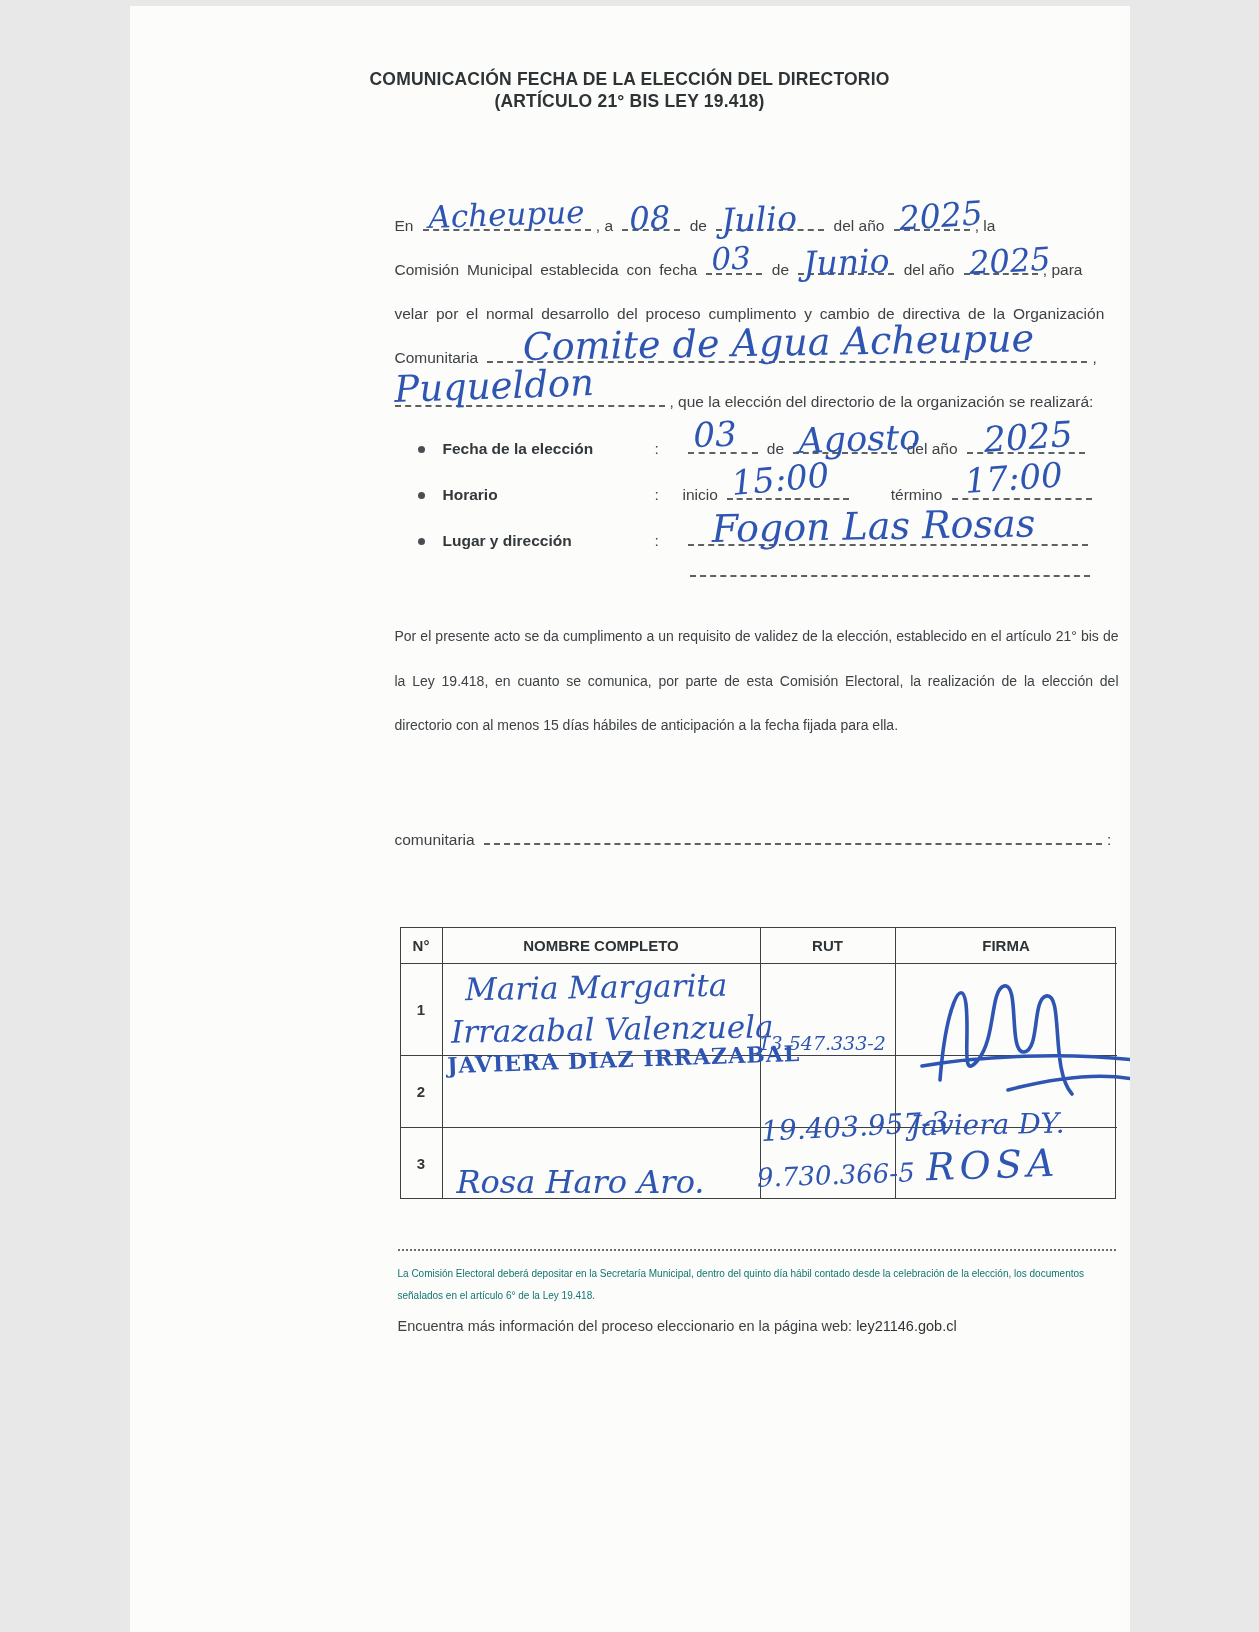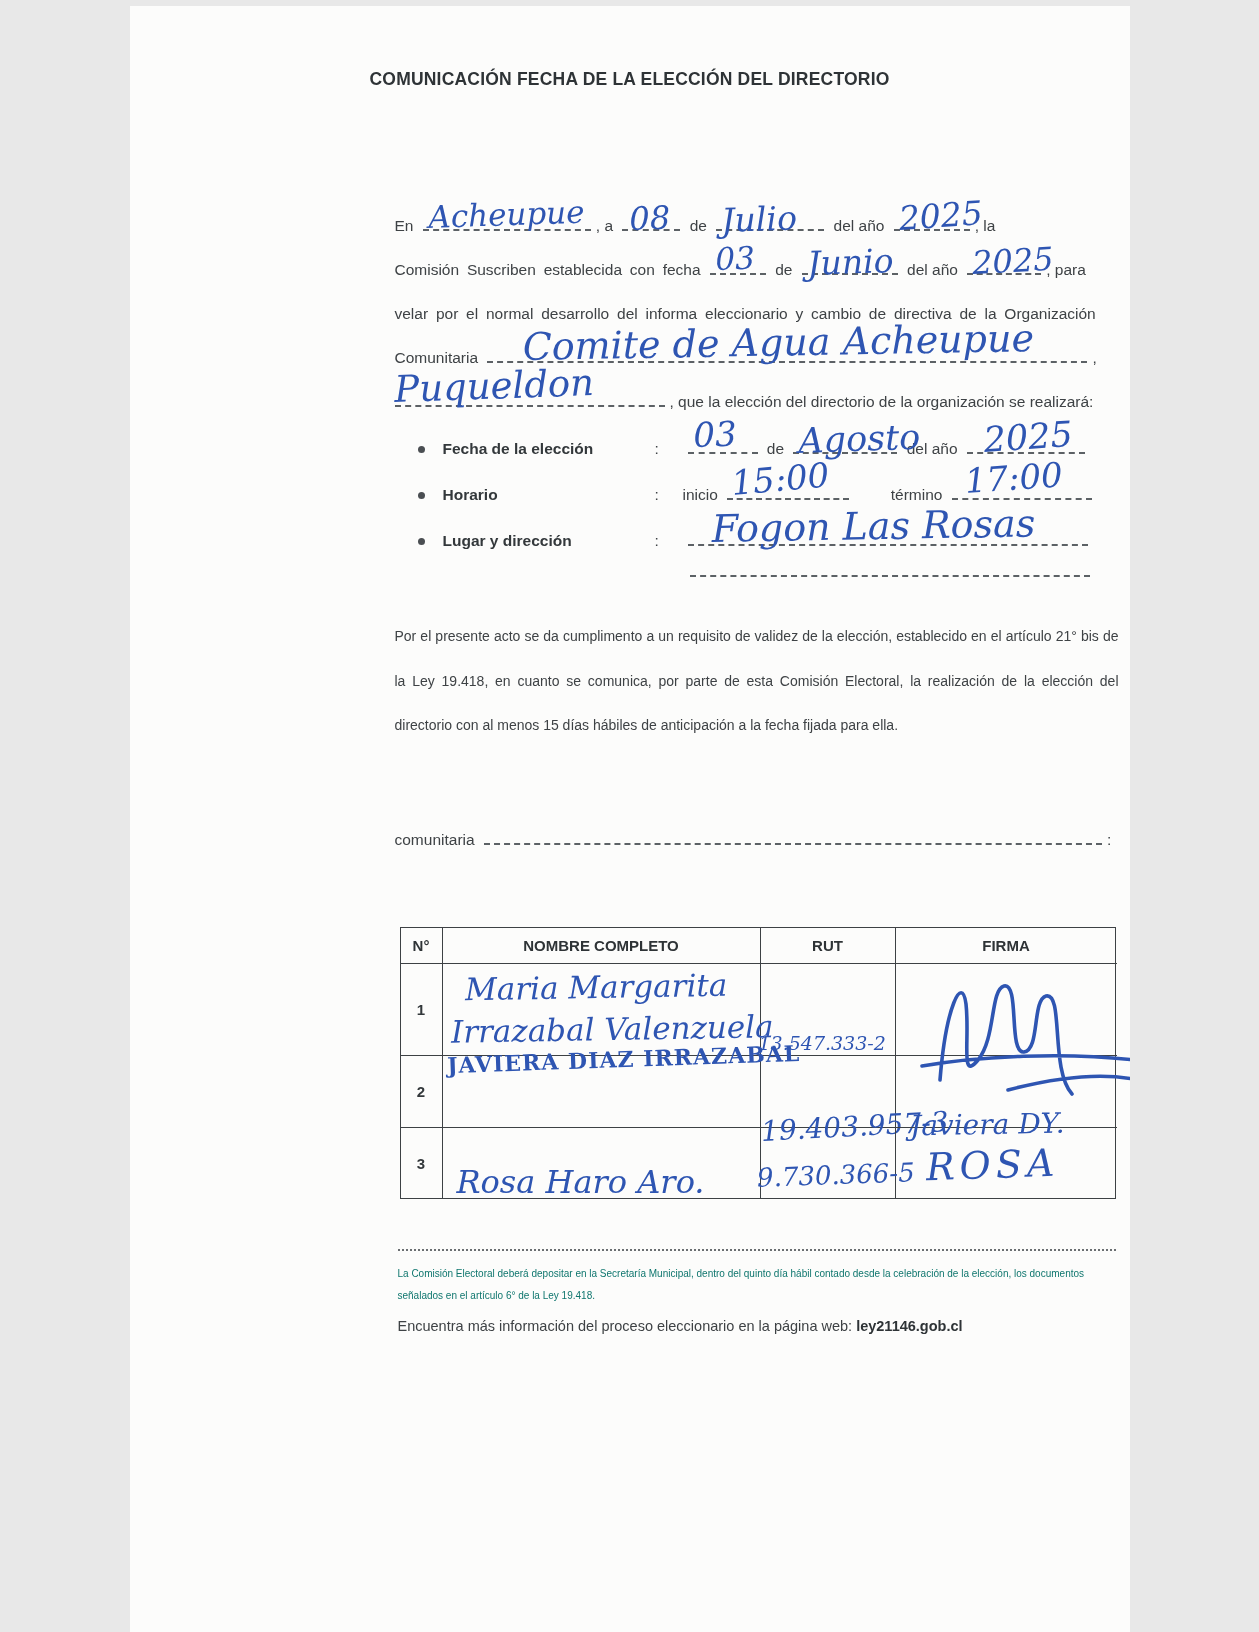--- a/index.html
+++ b/index.html
@@ -60,31 +60,32 @@
     display:flex; align-items:center; justify-content:center; border-bottom:1.8px solid #3d4144; }
   .r1 .tc { height:92px; }
   .r2 .tc { height:72px; }
   .r3 .tc { height:70px; border-bottom:none; }
   .numcell { display:flex; align-items:center; justify-content:center; font-size:15px; font-weight:bold; color:#33383b; }
   .hw2 { position:absolute; font-family:"DejaVu Serif", serif; font-style:italic; color:#2e55b2; white-space:nowrap; line-height:1; }
   
   .sep { position:absolute; top:1243px; left:268px; width:718px; border-top:2px dotted #6a6e71; }
   .foot1 { position:absolute; top:1257px; left:268px; width:724px; font-size:10px; line-height:22px; color:#0f766e; }
   .foot2 { position:absolute; top:1312px; left:268px; width:724px; font-size:14.5px; color:#3e4245; }
-  .bold { font-weight:bold; color:#2e3336; }
+  .bold { font-weight:normal; color:#2e3336; }
   .wsp { word-spacing:3.5px; }
   .wsp-big { word-spacing:15px; }
 </style>
 </head>
 <body>
 
 <div class="page">
 
   <div class="title">
     <div>COMUNICACIÓN FECHA DE LA ELECCIÓN DEL DIRECTORIO</div>
+    <div>(ARTÍCULO 21° BIS LEY 19.418)</div>
   </div>
 
   <div class="intro">
     <div class="line">
       <span>En</span>
       <span class="blank" style="width:168px">
         <span class="hw" style="font-size:31px; bottom:-4px">Acheupue</span>
       </span><span>, a</span>
       <span class="blank" style="width:58px">
         <span class="hw" style="font-size:32px; left:8px">08</span>
@@ -92,34 +93,34 @@
       <span>de</span>
       <span class="blank" style="width:108px">
         <span class="hw" style="font-size:33px; bottom:-8px">Julio</span>
       </span>
       <span>del año</span>
       <span class="blank" style="width:76px">
         <span class="hw" style="font-size:33px; transform:rotate(-4deg)">2025</span>
       </span><span>, la</span>
     </div>
     <div class="line">
-      <span class="wsp">Comisión Suscriben establecida con fecha</span>
+      <span class="wsp">Comisión Municipal establecida con fecha</span>
       <span class="blank" style="width:56px">
         <span class="hw" style="font-size:31px; bottom:-2px">03</span>
       </span>
       <span>de</span>
       <span class="blank" style="width:96px">
         <span class="hw" style="font-size:33px; bottom:-7px">Junio</span>
       </span>
       <span>del año</span>
       <span class="blank" style="width:74px">
         <span class="hw" style="font-size:32px; transform:rotate(-3deg)">2025</span>
       </span><span>, para</span>
     </div>
-    <div class="line wsp">velar por el normal desarrollo del informa eleccionario y cambio de directiva de la Organización</div>
+    <div class="line wsp">velar por el normal desarrollo del proceso cumplimento y cambio de directiva de la Organización</div>
     <div class="line">
       <span>Comunitaria</span>
       <span class="blank" style="width:600px">
         <span class="hw" style="font-size:38px; left:36px; bottom:-5px; transform:rotate(-1deg)">Comite de Agua Acheupue</span>
       </span><span>,</span>
     </div>
     <div class="line">
       <span class="blank" style="width:270px; margin-left:0">
         <span class="hw" style="font-size:37px; left:0; bottom:-3px">Puqueldon</span>
       </span><span>, que la elección del directorio de la organización se realizará:</span>

